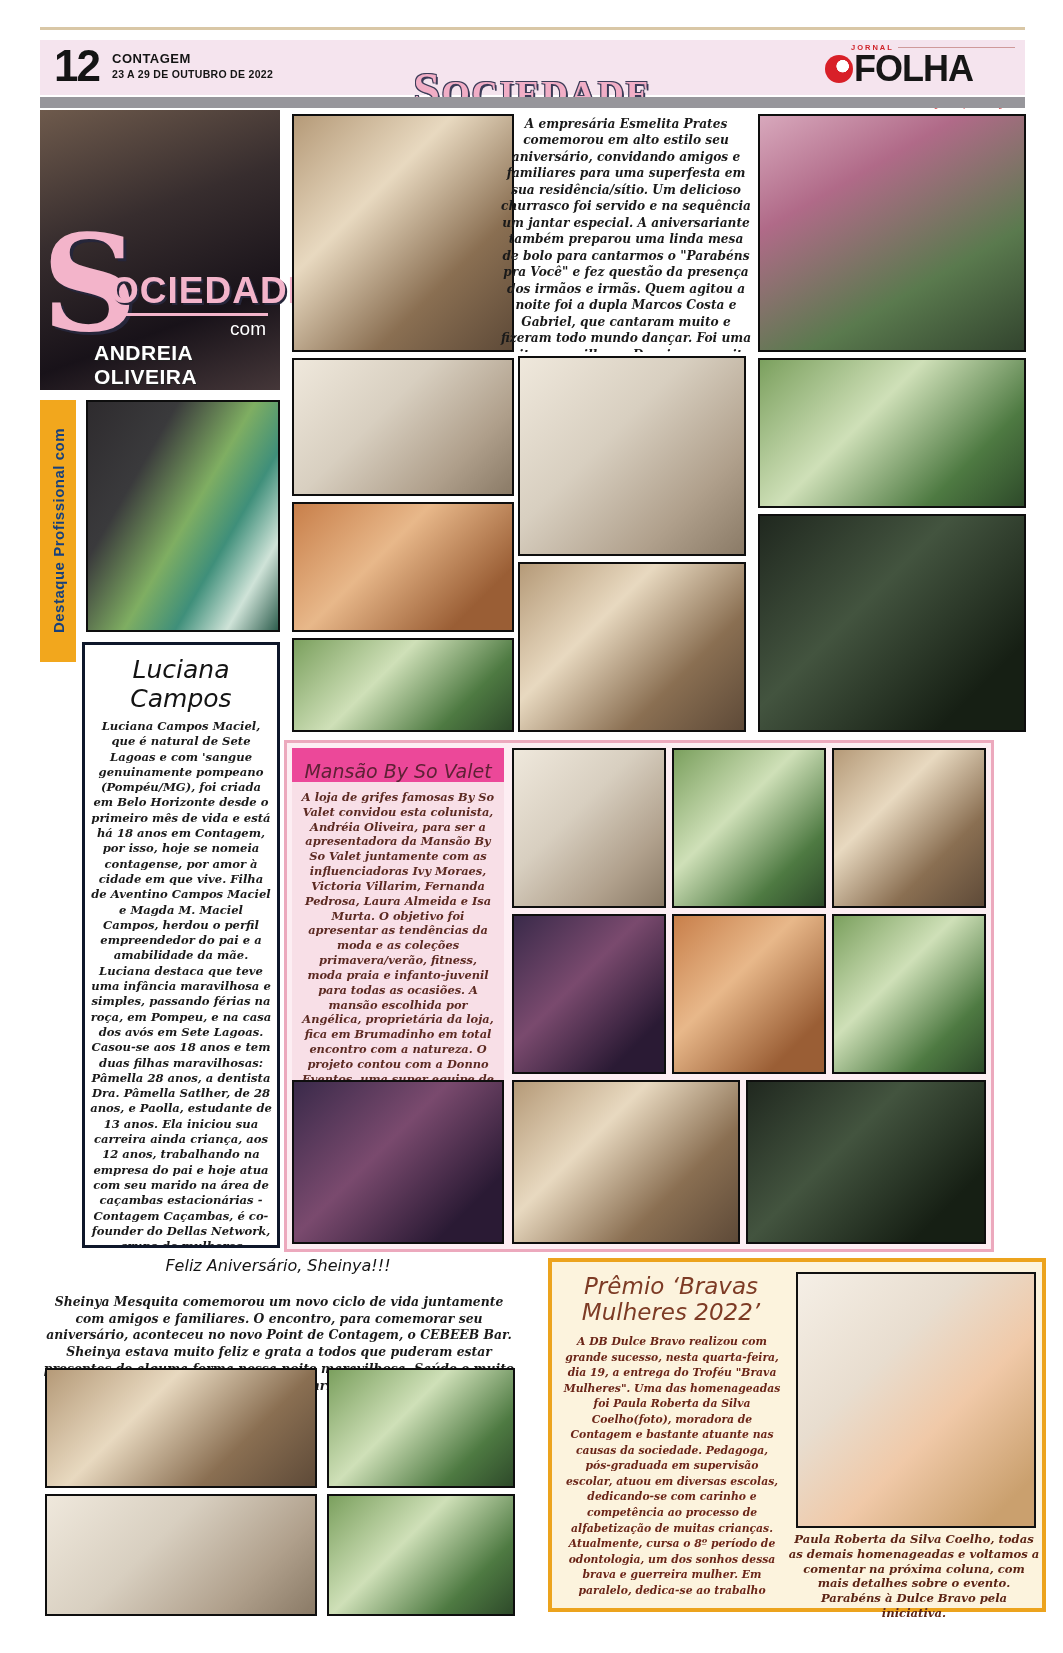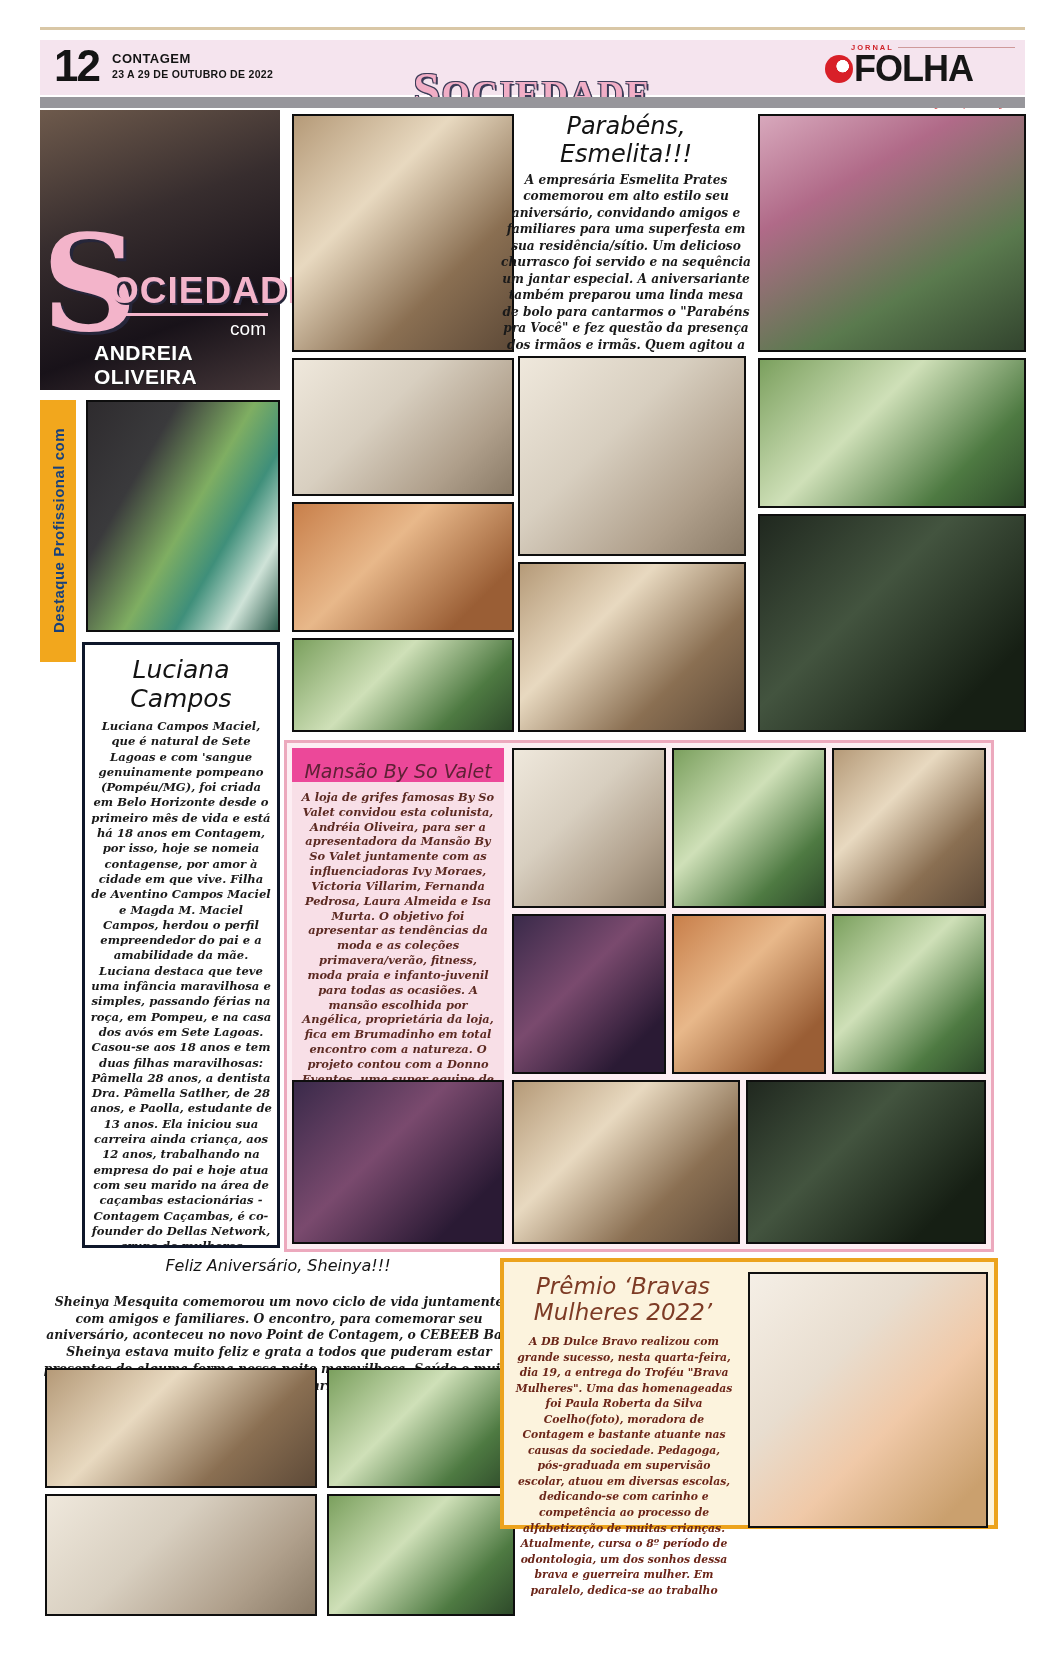--- a/index.html
+++ b/index.html
@@ -68,21 +68,21 @@
 
   .mansao-frame{left:284px;top:740px;width:710px;height:512px;border:3px solid #eca9bd;background:#fdeef3;box-sizing:border-box;}
   .mansao-textbox{left:292px;top:748px;width:212px;height:334px;background:#f8dfe7;box-sizing:border-box;overflow:hidden;}
   .mansao-header{height:34px;background:#ec4899;display:flex;align-items:flex-end;justify-content:center;}
   .mansao-title{font-family:"DejaVu Sans",sans-serif;font-style:italic;font-size:19px;color:#5e2135;}
   .mansao-body{margin:8px 9px 0 9px;font-size:11.4px;line-height:1.3;color:#5c2a22;}
 
   .sheinya-title{left:40px;top:1256px;width:476px;font-size:16px;}
   .sheinya-body{left:40px;top:1294px;width:478px;font-size:12.4px;line-height:1.35;}
 
-  .bravas-box{left:500px;top:1258px;width:498px;height:271px;border:4px solid #eca31d;background:#fcf3dd;box-sizing:border-box;}
+  .bravas-box{left:548px;top:1258px;width:498px;height:354px;border:4px solid #eca31d;background:#fcf3dd;box-sizing:border-box;}
   .bravas-title{position:absolute;left:10px;top:12px;width:218px;font-size:23px;line-height:1.12;color:#7d3b25;}
   .bravas-body{position:absolute;left:10px;top:72px;width:220px;font-size:10.8px;line-height:1.44;color:#6b2518;overflow:hidden;height:262px;}
   .bravas-photo{position:absolute;left:244px;top:10px;width:236px;height:252px;border:2px solid #101010;
                 background:linear-gradient(135deg,#f5efe6,#e8ddcf 35%,#f0c9a8 60%,#caa06e 90%);}
   .bravas-caption{position:absolute;left:236px;top:270px;width:252px;font-size:11.6px;line-height:1.28;color:#5c2415;}
 </style>
 </head>
 <body>
 
 <div class="page">
@@ -124,21 +124,20 @@
     <div class="sans-title luciana-title">Luciana Campos</div>
     <div class="serif-body luciana-body">Luciana Campos Maciel, que é natural de Sete Lagoas e com 'sangue genuinamente pompeano (Pompéu/MG), foi criada em Belo Horizonte desde o primeiro mês de vida e está há 18 anos em Contagem, por isso, hoje se nomeia contagense, por amor à cidade em que vive. Filha de Aventino Campos Maciel e Magda M. Maciel Campos, herdou o perfil empreendedor do pai e a amabilidade da mãe. Luciana destaca que teve uma infância maravilhosa e simples, passando férias na roça, em Pompeu, e na casa dos avós em Sete Lagoas. Casou-se aos 18 anos e tem duas filhas maravilhosas: Pâmella 28 anos, a dentista Dra. Pâmella Satlher, de 28 anos, e Paolla, estudante de 13 anos. Ela iniciou sua carreira ainda criança, aos 12 anos, trabalhando na empresa do pai e hoje atua com seu marido na área de caçambas estacionárias - Contagem Caçambas, é co-founder do Dellas Network, grupo de mulheres empreendedoras em Contagem e Brasília. Também se descobriu como personal organizer, onde atua com gestão organizacional de empresas e espaços corporativos e vem se qualificando com mentoria na área. Seu lema é "A alegria do Senhor é a minha força" (Neemias 8:10)</div>
   </div>
 
   <div class="photo g1" style="left:292px;top:114px;width:222px;height:238px;"></div>
   <div class="photo g6" style="left:292px;top:358px;width:222px;height:138px;"></div>
   <div class="photo g7" style="left:292px;top:502px;width:222px;height:130px;"></div>
   <div class="photo g4" style="left:292px;top:638px;width:222px;height:94px;"></div>
 
   <div class="abs esm-block">
-    <div class="sans-title esm-title">Parabéns, Esmelita!!!</div>
     <div class="serif-body esm-body">A empresária Esmelita Prates comemorou em alto estilo seu aniversário, convidando amigos e familiares para uma superfesta em sua residência/sítio. Um delicioso churrasco foi servido e na sequência um jantar especial. A aniversariante também preparou uma linda mesa de bolo para cantarmos o "Parabéns pra Você" e fez questão da presença dos irmãos e irmãs. Quem agitou a noite foi a dupla Marcos Costa e Gabriel, que cantaram muito e fizeram todo mundo dançar. Foi uma noite maravilhosa. Desejamos muita saúde para esta grande amiga. Parabéns, Esmelita. Muitas felicidades e sucesso.</div>
   </div>
 
   <div class="photo g6" style="left:518px;top:356px;width:228px;height:200px;"></div>
   <div class="photo g1" style="left:518px;top:562px;width:228px;height:170px;"></div>
 
   <div class="photo g2" style="left:758px;top:114px;width:268px;height:238px;"></div>
   <div class="photo g4" style="left:758px;top:358px;width:268px;height:150px;"></div>
   <div class="photo g3" style="left:758px;top:514px;width:268px;height:218px;"></div>
 
@@ -163,15 +162,16 @@
   <div class="abs serif-body sheinya-body">Sheinya Mesquita comemorou um novo ciclo de vida juntamente com amigos e familiares. O encontro, para comemorar seu aniversário, aconteceu no novo Point de Contagem, o CEBEEB Bar. Sheinya estava muito feliz e grata a todos que puderam estar presentes de alguma forma nessa noite maravilhosa. Saúde e muito sucesso à aniversariante!</div>
   <div class="photo g1" style="left:45px;top:1368px;width:272px;height:120px;"></div>
   <div class="photo g4" style="left:327px;top:1368px;width:188px;height:120px;"></div>
   <div class="photo g6" style="left:45px;top:1494px;width:272px;height:122px;"></div>
   <div class="photo g4" style="left:327px;top:1494px;width:188px;height:122px;"></div>
 
   <div class="abs bravas-box">
     <div class="sans-title bravas-title">Prêmio ‘Bravas Mulheres 2022’</div>
     <div class="serif-body bravas-body">A DB Dulce Bravo realizou com grande sucesso, nesta quarta-feira, dia 19, a entrega do Troféu "Brava Mulheres". Uma das homenageadas foi Paula Roberta da Silva Coelho(foto), moradora de Contagem e bastante atuante nas causas da sociedade. Pedagoga, pós-graduada em supervisão escolar, atuou em diversas escolas, dedicando-se com carinho e competência ao processo de alfabetização de muitas crianças. Atualmente, cursa o 8º período de odontologia, um dos sonhos dessa brava e guerreira mulher.  Em paralelo, dedica-se ao trabalho voluntário em vários projetos sociais da cidade com muita dedicação em favor da população que mais necessita de acolhimento. Parabenizamos em nome de</div>
     <div class="bravas-photo"></div>
+    <div class="serif-body bravas-caption">Paula Roberta da Silva Coelho, todas as demais homenageadas e voltamos a comentar na próxima coluna, com mais detalhes sobre o evento. Parabéns à Dulce Bravo pela iniciativa.</div>
   </div>
 
 </div>
 
 </body></html>

